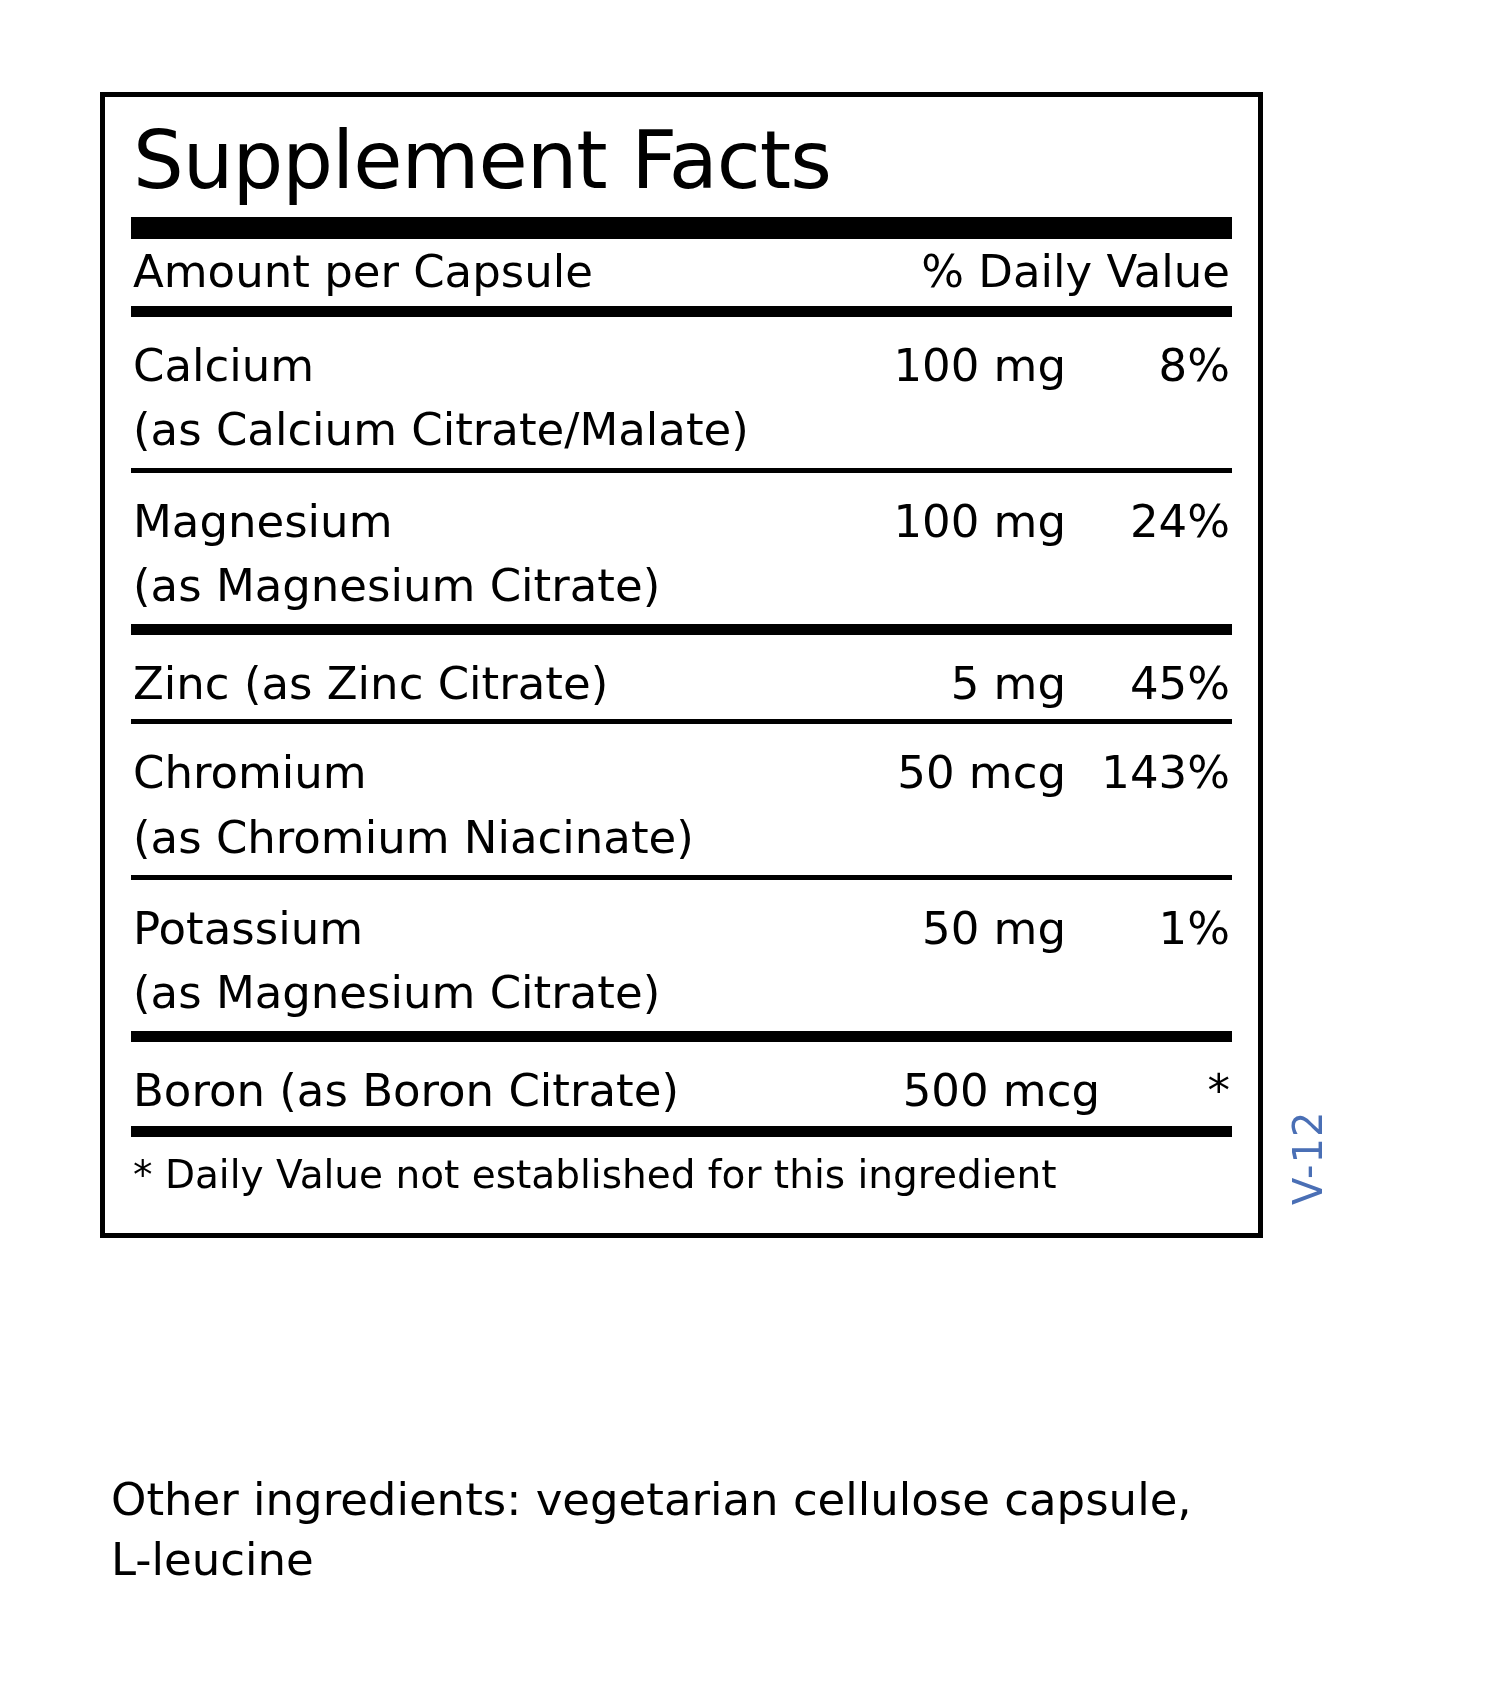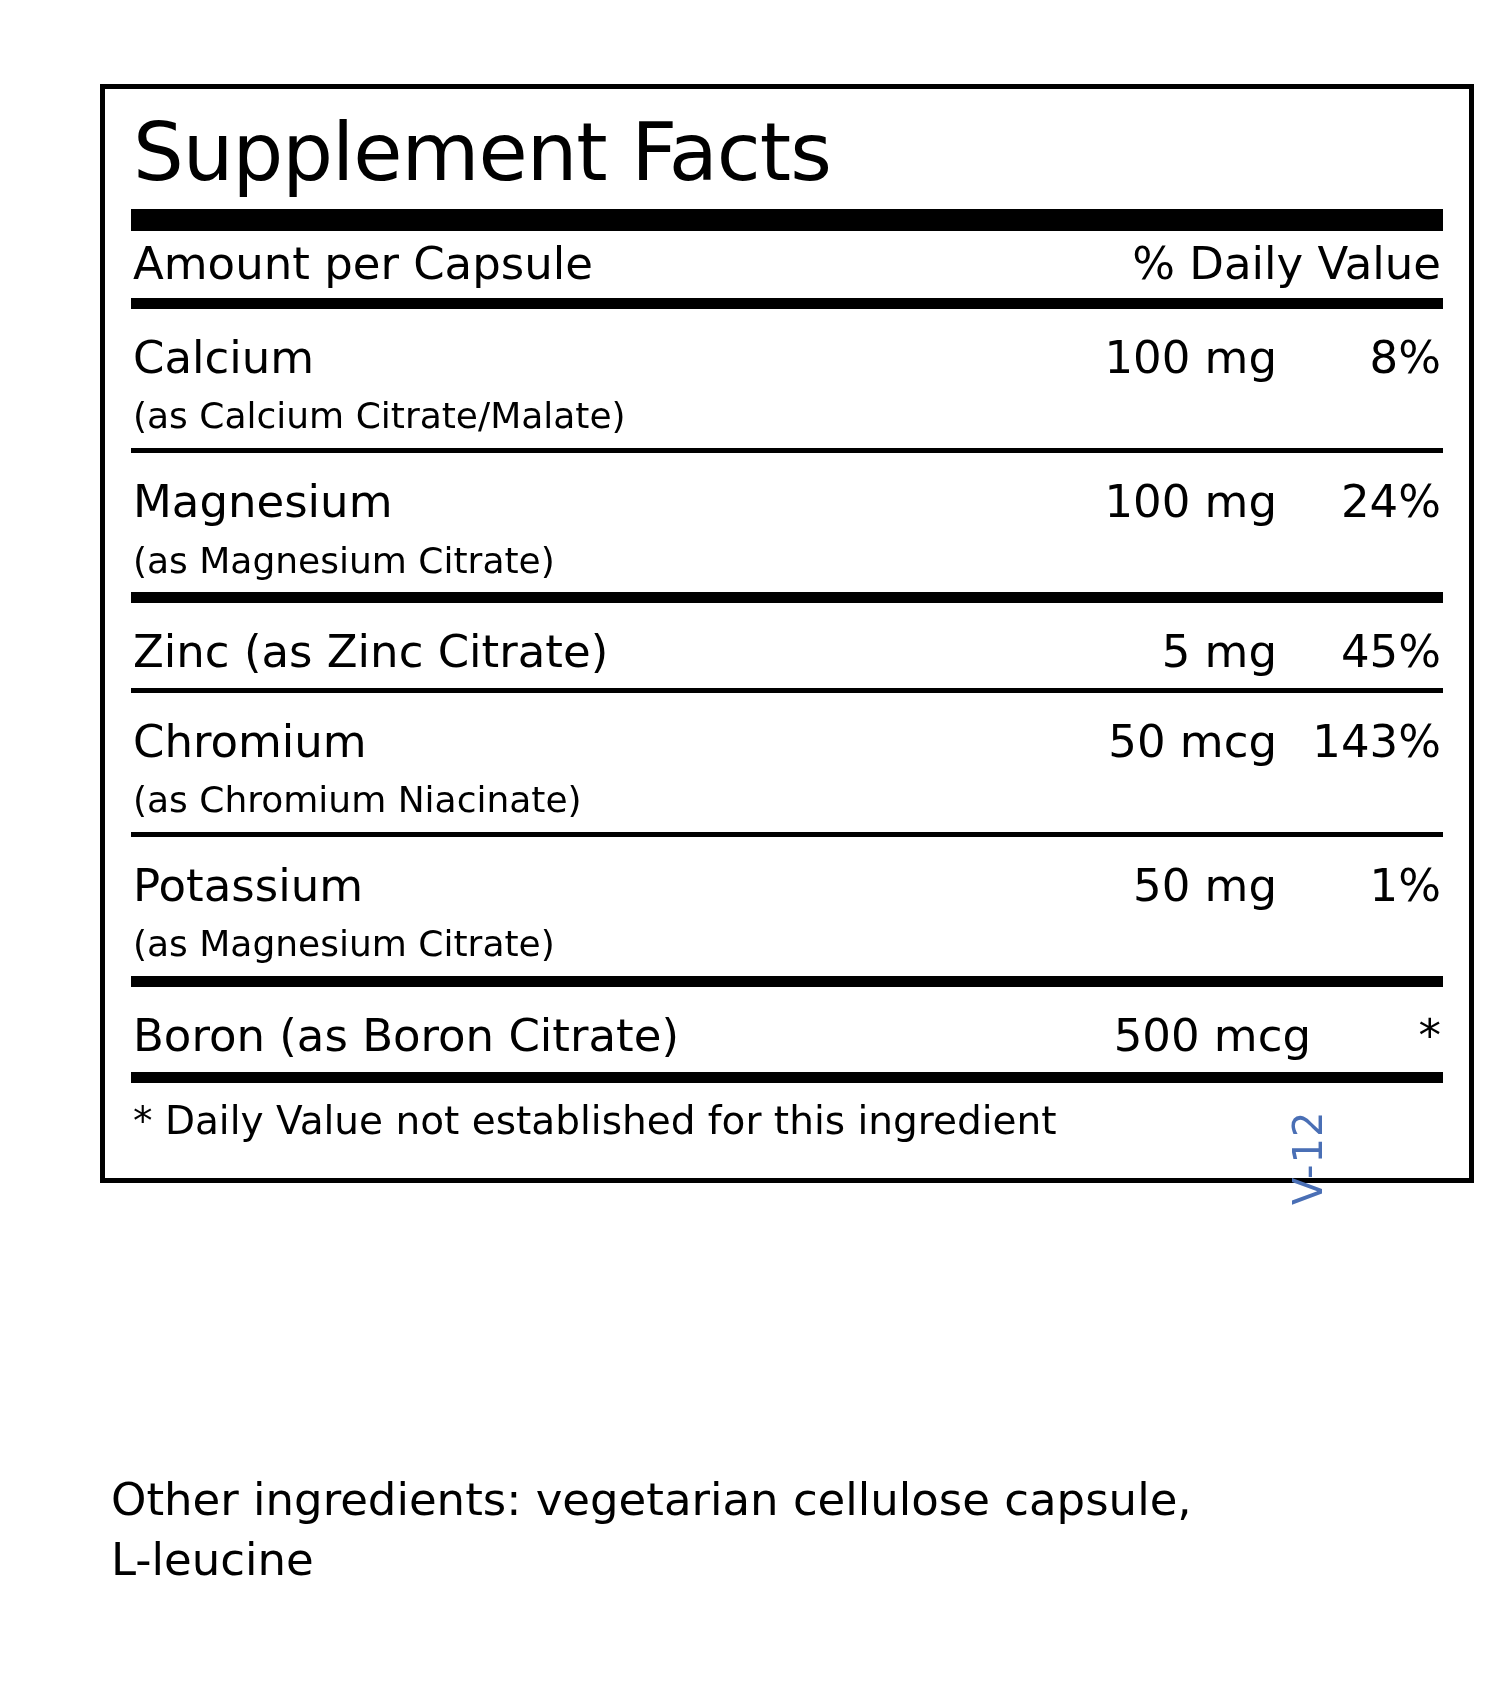--- a/index.html
+++ b/index.html
@@ -12,22 +12,22 @@
     height: 1704px;
     font-family: "DejaVu Sans", sans-serif;
     color: #000000;
     position: relative;
     overflow: hidden;
   }
 
   .panel {
     position: absolute;
     left: 100px;
-    top: 84px;
-    width: 1374px;
+    top: 92px;
+    width: 1163px;
     box-sizing: border-box;
     border: 5px solid #000;
     background: #fff;
     padding: 18px 26px 26px 26px;
   }
 
   .title {
     font-size: 80px;
     line-height: 1.05;
     font-weight: 400;
@@ -87,21 +87,21 @@
     flex: 1 1 auto;
     white-space: nowrap;
   }
   .headrow .right {
     flex: 0 0 auto;
     text-align: right;
     white-space: nowrap;
   }
 
   .sub {
-    font-size: 36px;
+    font-size: 45px;
     line-height: 1.3;
     padding: 0 2px 8px 2px;
     white-space: nowrap;
   }
 
   .footnote {
     font-size: 39px;
     line-height: 1.32;
     padding: 12px 2px 6px 2px;
   }

